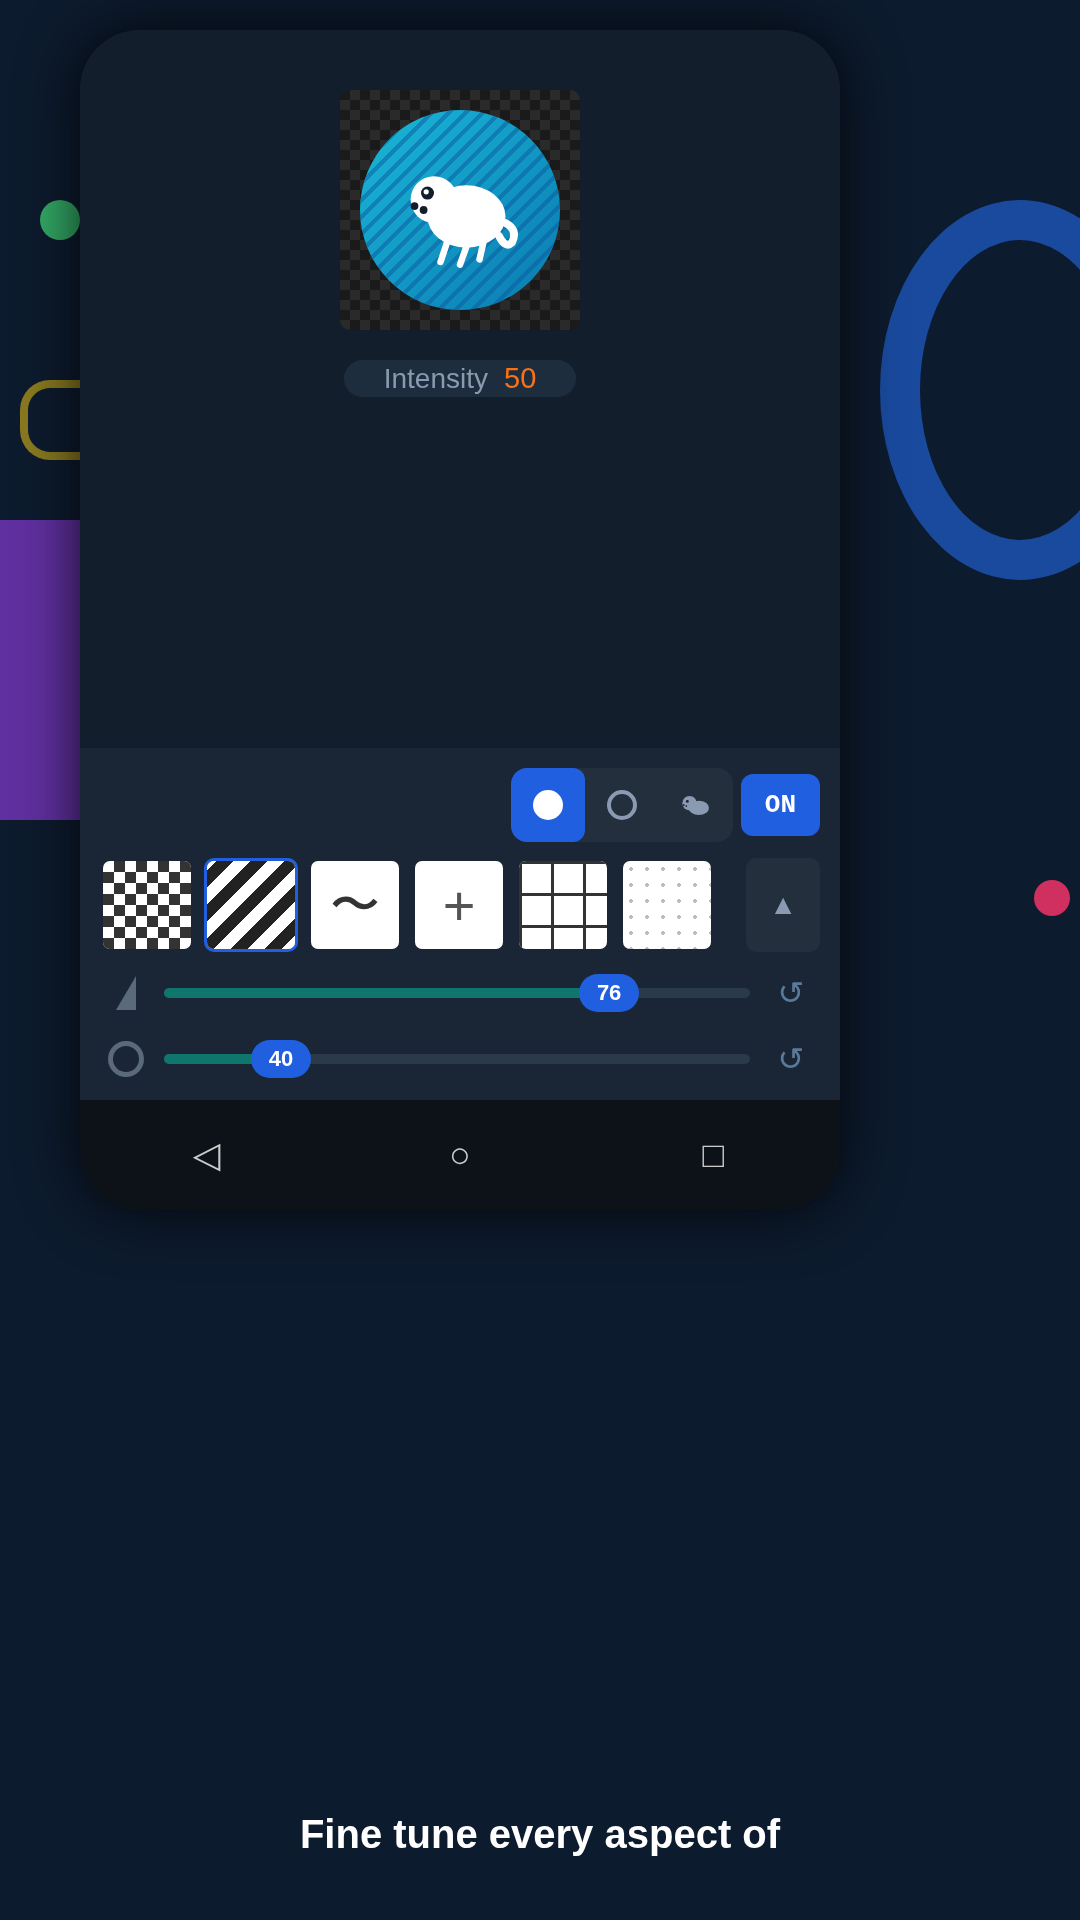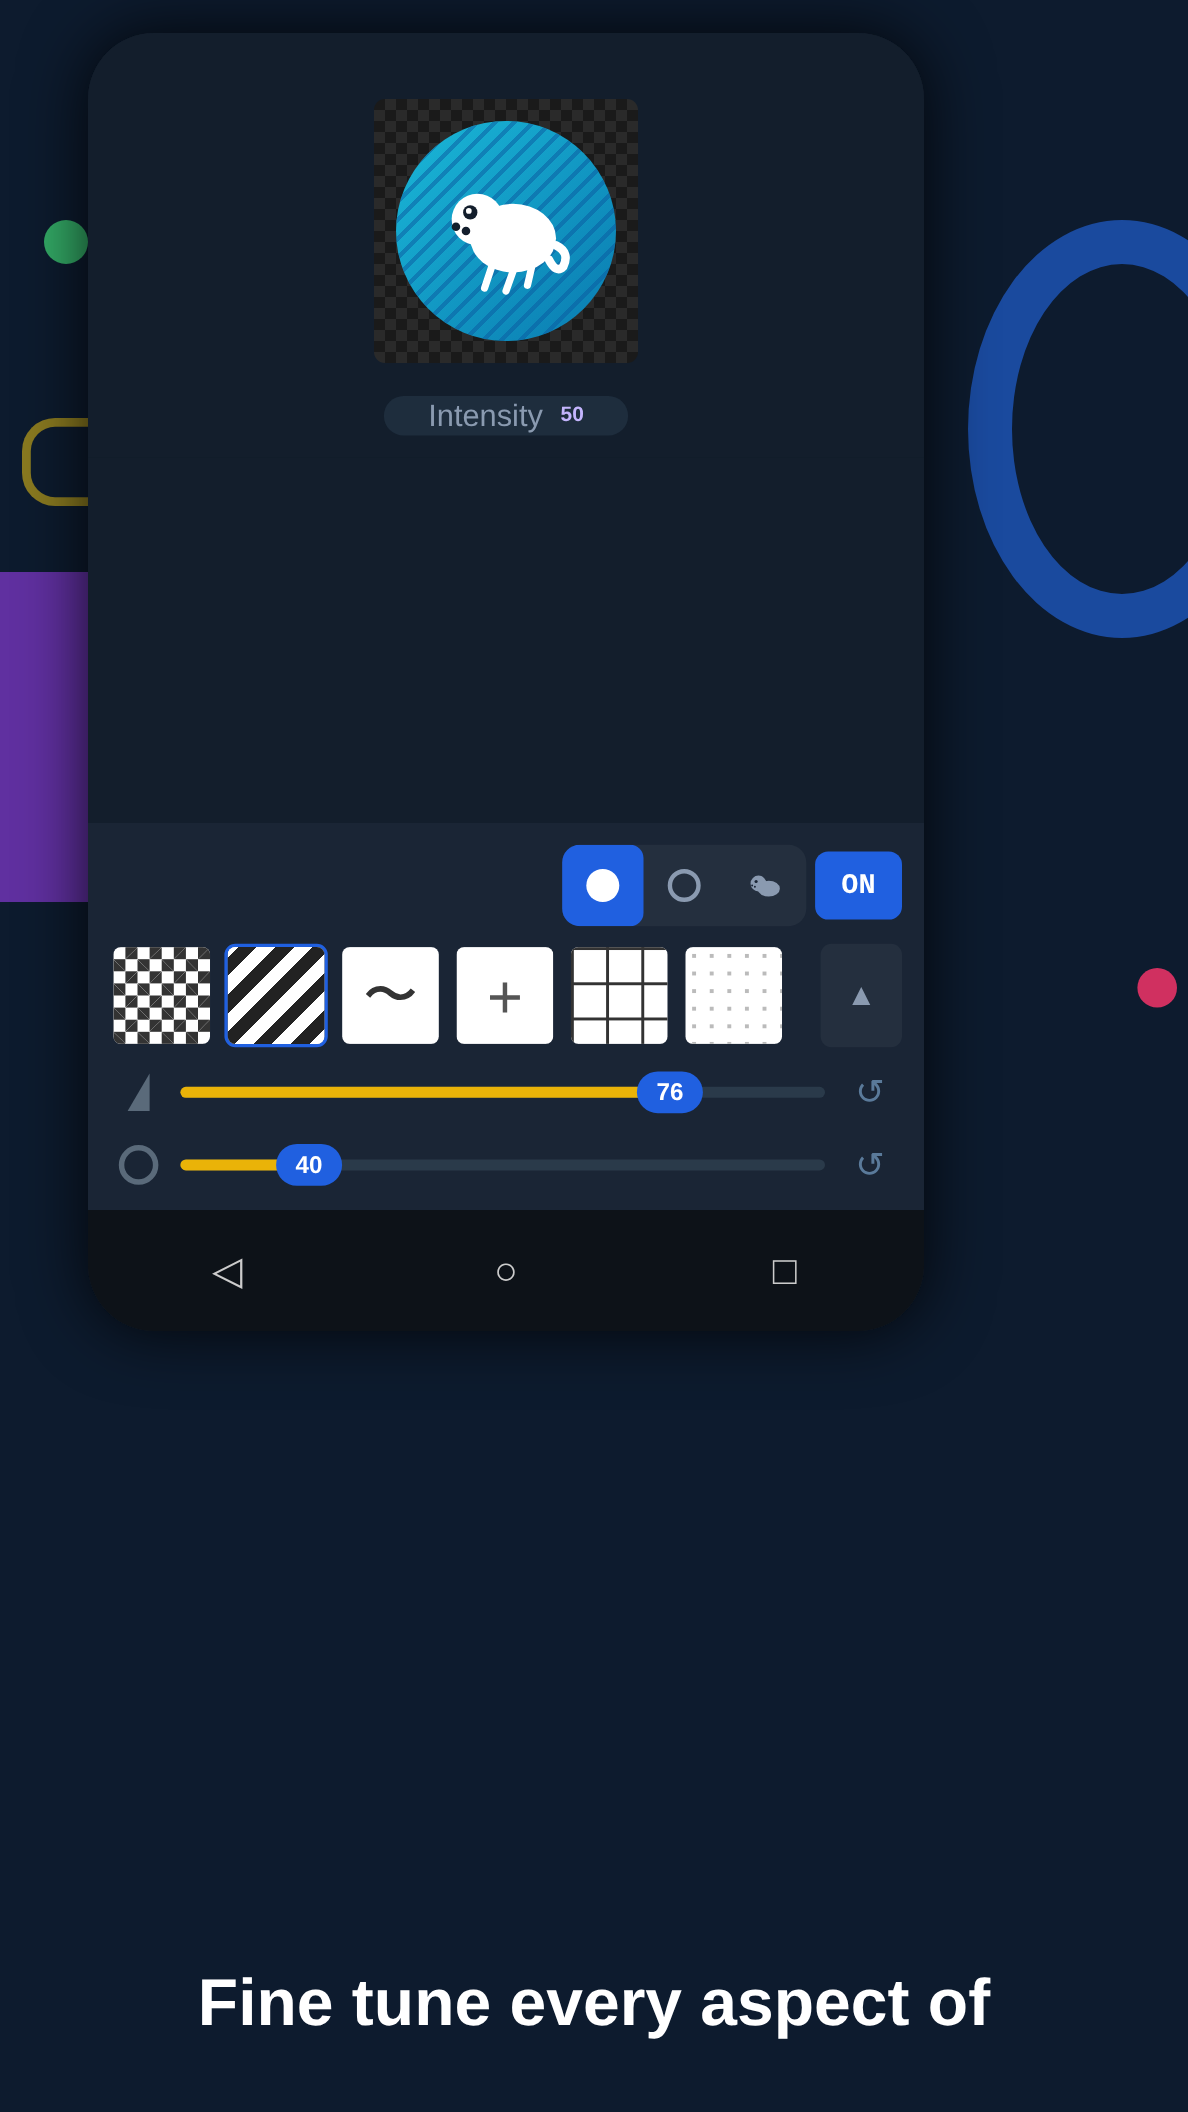--- a/index.html
+++ b/index.html
@@ -153,23 +153,23 @@
       padding: 2px 40px;
       display: flex;
       align-items: center;
       gap: 16px;
     }
     .intensity-label {
       color: #8a9ab0;
       font-size: 28px;
     }
     .intensity-value {
-      color: #c4b5fd;
-      font-size: 19px;
-      font-weight: bold;
+      color: #f97316;
+      font-size: 29px;
+      font-weight: normal;
     }
 
     
     .spacer {
       flex: 1;
       width: 100%;
       background: #131e2c;
       min-height: 120px;
     }
 
@@ -339,21 +339,21 @@
     }
     .slider-track {
       flex: 1;
       height: 10px;
       background: #2a3a4a;
       border-radius: 5px;
       position: relative;
     }
     .slider-fill {
       height: 100%;
-      background: #eab308;
+      background: #0f766e;
       border-radius: 5px;
       position: relative;
     }
     .slider-thumb {
       position: absolute;
       top: 50%;
       transform: translateY(-50%);
       background: #2060e0;
       border-radius: 20px;
       padding: 6px 18px;
@@ -394,21 +394,21 @@
     }
 
     
     .tagline {
       position: absolute;
       bottom: 60px;
       left: 0;
       right: 0;
       text-align: center;
       color: #ffffff;
-      font-size: 60px;
+      font-size: 40px;
       font-weight: bold;
       line-height: 1.3;
       padding: 0 80px;
     }
 
     
     .tri-icon {
       width: 0;
       height: 0;
       border-left: 20px solid transparent;

